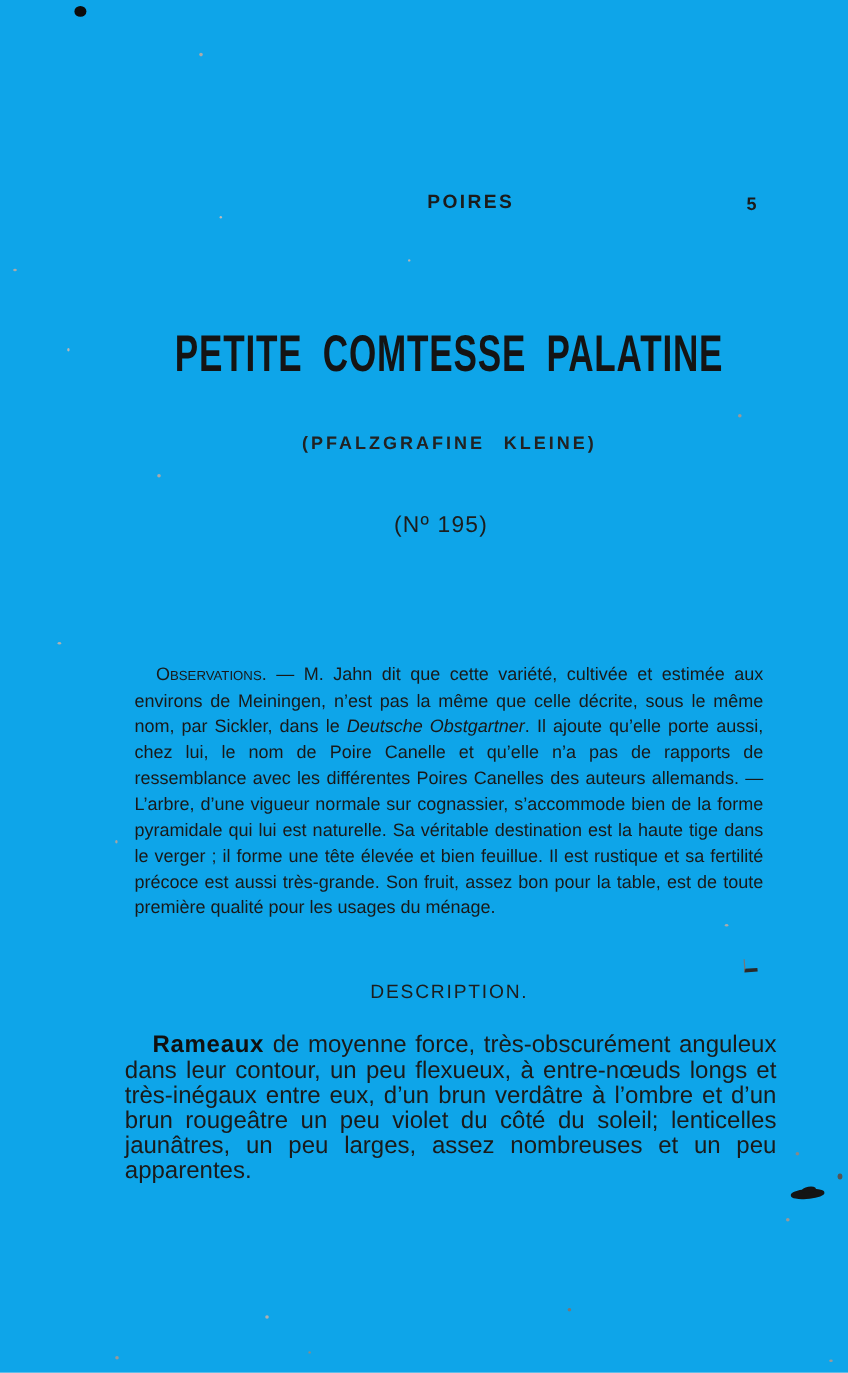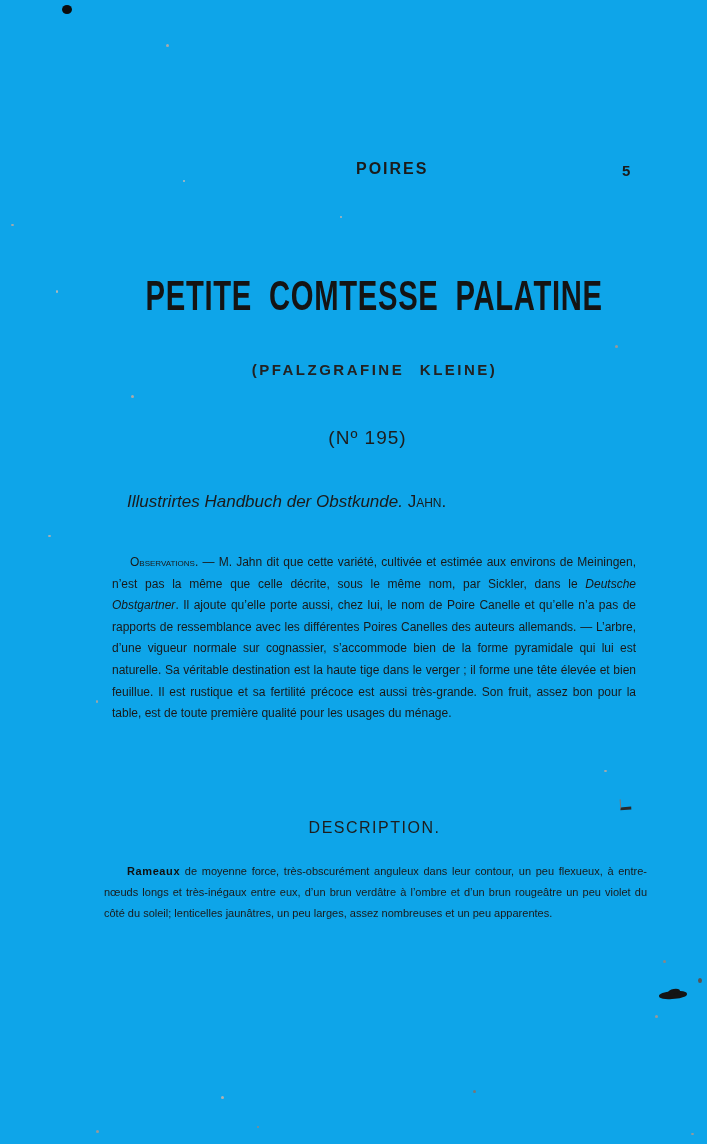--- a/index.html
+++ b/index.html
@@ -71,41 +71,41 @@
     position: absolute;
     top: 492px; left: 127px;
     font-size: 17px; line-height: 19px;
   }
   .citation em { font-style: italic; }
   .sc { font-variant: small-caps; font-style: normal; }
   .observations {
     position: absolute;
     top: 552px; left: 112px; width: 524px;
     margin: 0;
-    font-size: 12px;
+    font-size: 15px;
     line-height: 21.6px;
     text-align: justify;
     text-indent: 18px;
     color: #191919;
   }
   .observations em { font-style: italic; }
   .desc-heading {
     position: absolute;
     top: 819px; left: 21px; width: 707px;
     margin: 0;
     text-align: center;
     font-size: 16px; line-height: 18px;
     font-weight: normal;
     letter-spacing: 1.5px;
     color: #1d1d1d;
   }
   .desc-block {
     position: absolute;
     top: 861px; left: 104px; width: 543px;
-    font-size: 11px;
+    font-size: 20px;
     line-height: 21px;
     text-align: justify;
     color: #1a1a1a;
   }
   .desc-para { margin: 0; text-indent: 23px; }
   .desc-para .lead {
     font-weight: bold;
     letter-spacing: 0.6px;
     color: #101010;
   }
@@ -151,23 +151,20 @@
   <span class="page-number">5</span>
 
   <h1 class="title-wrap">
     <span class="title-inner">PETITE COMTESSE PALATINE</span>
   </h1>
 
   <div class="subtitle">(PFALZGRAFINE KLEINE)</div>
 
   <div class="number-line">(Nº 195)</div>
 
-  <div class="citation">
-    <em>Illustrirtes Handbuch der Obstkunde.</em><span class="sc"> Jahn.</span>
-  </div>
 
   <p class="observations"><span class="sc">Observations.</span><span> — M. Jahn dit que cette variété, cultivée et estimée aux environs de Meiningen, n’est pas la même que celle décrite, sous le même nom, par Sickler, dans le </span><em>Deutsche Obstgartner</em><span>. Il ajoute qu’elle porte aussi, chez lui, le nom de Poire Canelle et qu’elle n’a pas de rapports de ressemblance avec les différentes Poires Canelles des auteurs allemands. — L’arbre, d’une vigueur normale sur cognassier, s’accommode bien de la forme pyramidale qui lui est naturelle. Sa véritable destination est la haute tige dans le verger ; il forme une tête élevée et bien feuillue. Il est rustique et sa fertilité précoce est aussi très-grande. Son fruit, assez bon pour la table, est de toute première qualité pour les usages du ménage.</span></p>
 
   <h2 class="desc-heading">DESCRIPTION.</h2>
 
   <div class="desc-block">
     <p class="desc-para"><b class="lead">Rameaux</b><span> de moyenne force, très-obscurément anguleux dans leur contour, un peu flexueux, à entre-nœuds longs et très-inégaux entre eux, d’un brun verdâtre à l’ombre et d’un brun rougeâtre un peu violet du côté du soleil; lenticelles jaunâtres, un peu larges, assez nombreuses et un peu apparentes.</span></p>
   </div>
 
   <div class="speck s1"></div>

